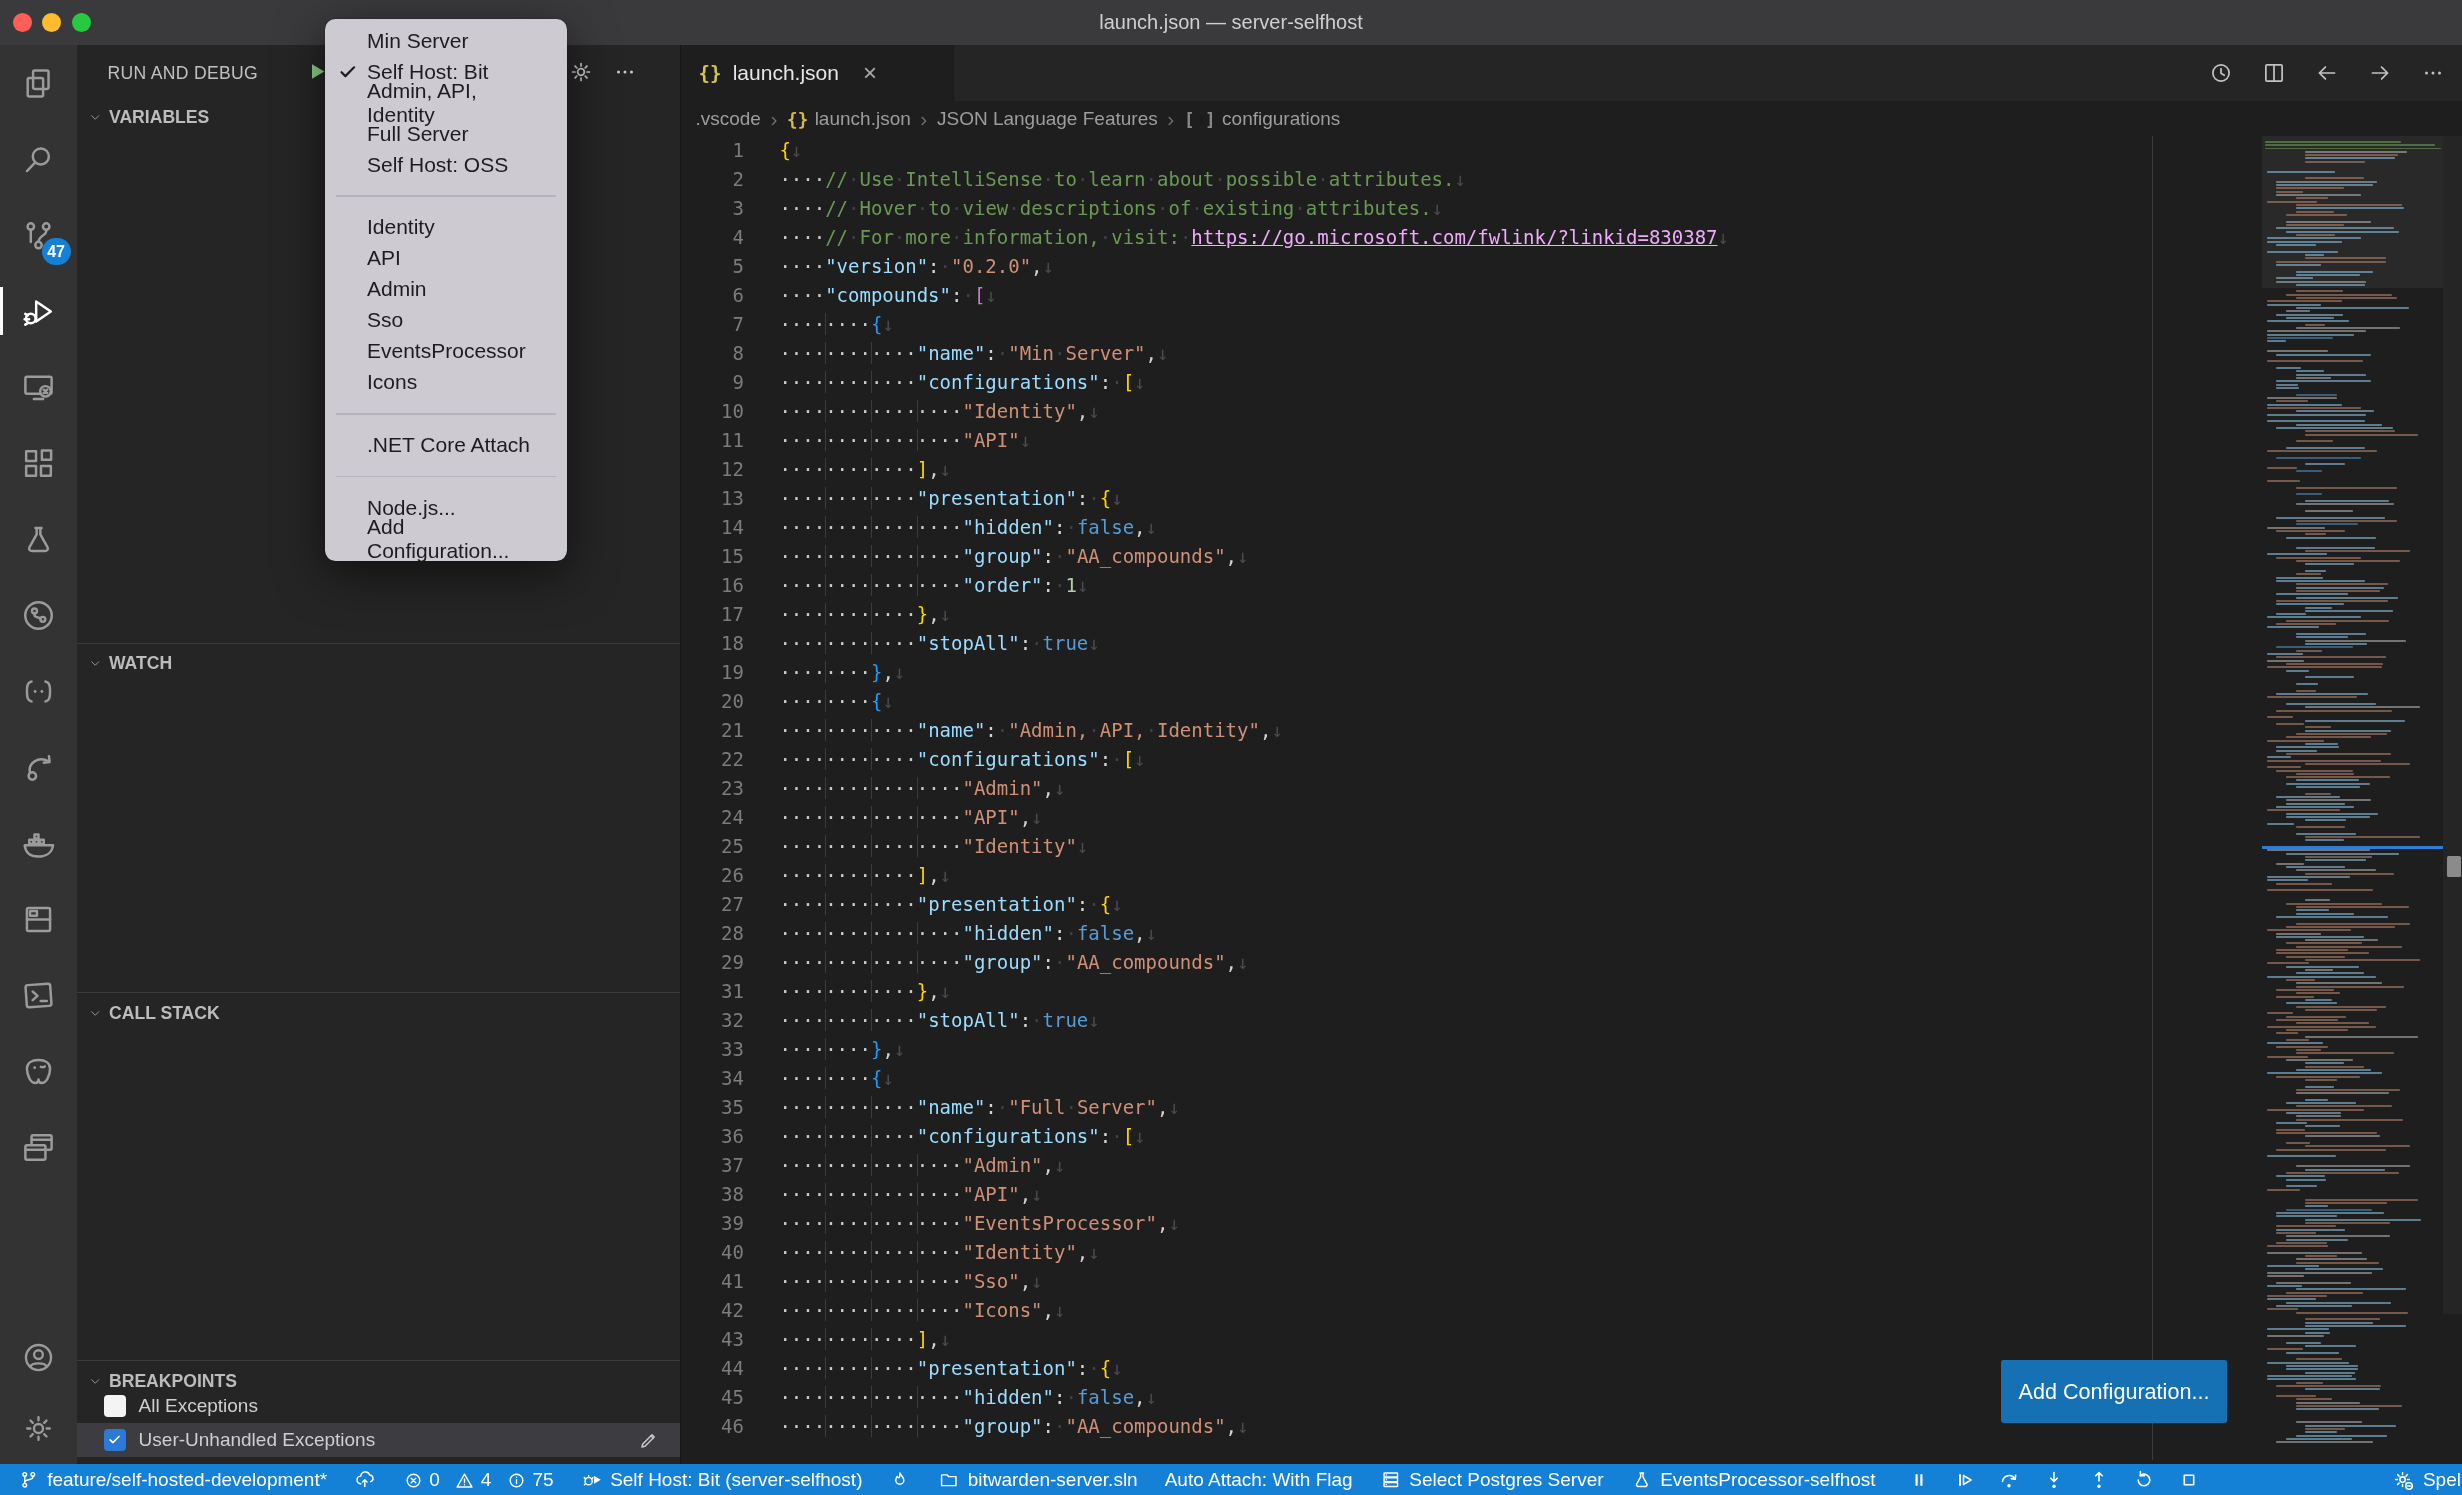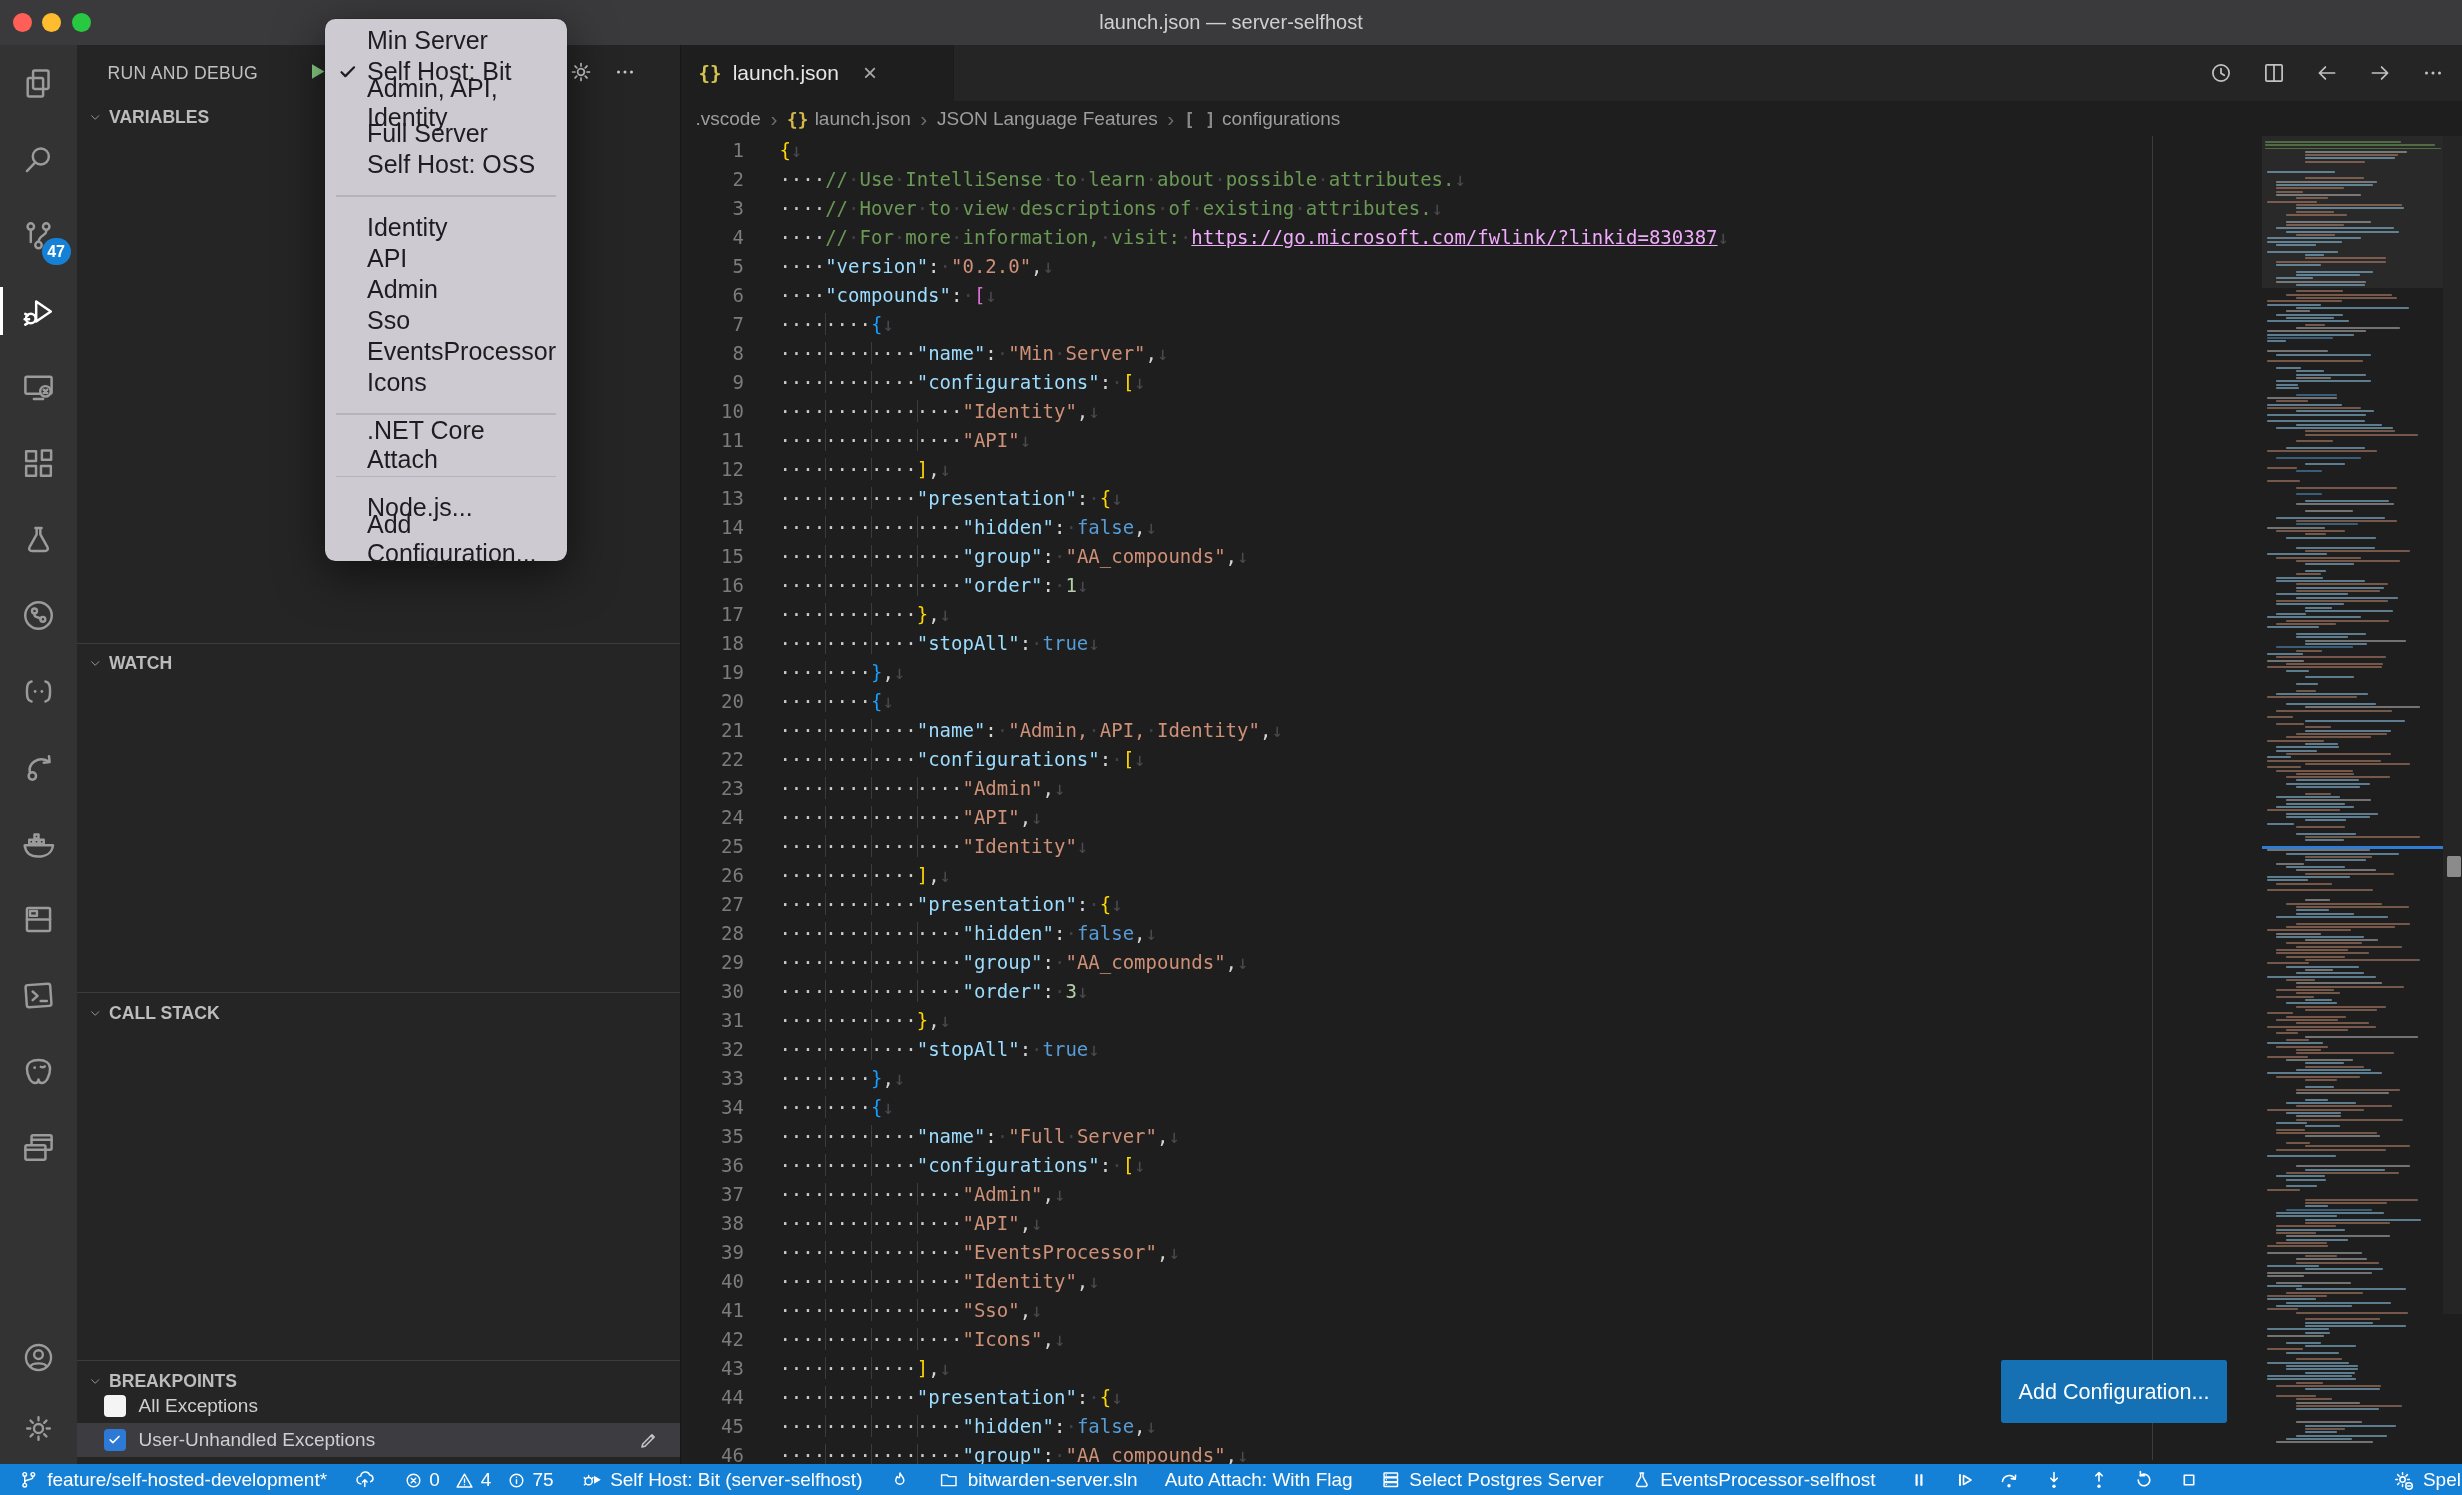--- a/index.html
+++ b/index.html
@@ -93,21 +93,21 @@
   .probs{display:flex;align-items:center;gap:14.4px;}
   .pgrp{display:flex;align-items:center;gap:5.6px;}
   .ctrls{display:flex;align-items:center;gap:21px;margin-left:4.8px;flex:none;}
   .ctrls .icw{width:24px;height:24px;}
   .sbspacer{flex:1;}
   .spell{margin-right:-3.2px;}
   
   .menu{position:absolute;left:325px;top:19px;width:242px;background:#cdcad2;border-radius:10.4px;
         box-shadow:0 13px 48px rgba(0,0,0,.55),0 0 0 0.8px rgba(0,0,0,.12);padding:6.4px 0;z-index:60;}
   .mi{height:31px;display:flex;align-items:center;padding:0 30px 0 42px;position:relative;
-      color:#1d1d1f;font-size:25px;}
+      color:#1d1d1f;font-size:21px;}
   .mi .chk{position:absolute;left:12px;width:21.6px;height:21.6px;color:#1d1d1f;}
   .msep{height:1.6px;background:#b7b3bc;margin:15px 11.2px;}
 </style>
 </head>
 <body>
 
 <div id="win">
 
   <div class="titlebar">
     <div class="tl">
@@ -438,21 +438,20 @@
           <div class="cl"><span class="ln">20</span><span class="ct"><span class="iu">····</span><span class="iu g">····</span><span class="b3">{</span><span class="nl">↓</span></span></div>
           <div class="cl"><span class="ln">21</span><span class="ct"><span class="iu">····</span><span class="iu g">····</span><span class="iu g">····</span><span class="k">"name"</span><span class="p">:</span><span class="w">·</span><span class="p"></span><span class="s">"Admin,</span><span class="w">·</span><span class="s">API,</span><span class="w">·</span><span class="s">Identity"</span><span class="p">,</span><span class="nl">↓</span></span></div>
           <div class="cl"><span class="ln">22</span><span class="ct"><span class="iu">····</span><span class="iu g">····</span><span class="iu g">····</span><span class="k">"configurations"</span><span class="p">:</span><span class="w">·</span><span class="p"></span><span class="b1">[</span><span class="nl">↓</span></span></div>
           <div class="cl"><span class="ln">23</span><span class="ct"><span class="iu">····</span><span class="iu g">····</span><span class="iu g">····</span><span class="iu g">····</span><span class="s">"Admin"</span><span class="p">,</span><span class="nl">↓</span></span></div>
           <div class="cl"><span class="ln">24</span><span class="ct"><span class="iu">····</span><span class="iu g">····</span><span class="iu g">····</span><span class="iu g">····</span><span class="s">"API"</span><span class="p">,</span><span class="nl">↓</span></span></div>
           <div class="cl"><span class="ln">25</span><span class="ct"><span class="iu">····</span><span class="iu g">····</span><span class="iu g">····</span><span class="iu g">····</span><span class="s">"Identity"</span><span class="nl">↓</span></span></div>
           <div class="cl"><span class="ln">26</span><span class="ct"><span class="iu">····</span><span class="iu g">····</span><span class="iu g">····</span><span class="b1">]</span><span class="p">,</span><span class="nl">↓</span></span></div>
           <div class="cl"><span class="ln">27</span><span class="ct"><span class="iu">····</span><span class="iu g">····</span><span class="iu g">····</span><span class="k">"presentation"</span><span class="p">:</span><span class="w">·</span><span class="p"></span><span class="b1">{</span><span class="nl">↓</span></span></div>
           <div class="cl"><span class="ln">28</span><span class="ct"><span class="iu">····</span><span class="iu g">····</span><span class="iu g">····</span><span class="iu g">····</span><span class="k">"hidden"</span><span class="p">:</span><span class="w">·</span><span class="p"></span><span class="kw">false</span><span class="p">,</span><span class="nl">↓</span></span></div>
           <div class="cl"><span class="ln">29</span><span class="ct"><span class="iu">····</span><span class="iu g">····</span><span class="iu g">····</span><span class="iu g">····</span><span class="k">"group"</span><span class="p">:</span><span class="w">·</span><span class="p"></span><span class="s">"AA_compounds"</span><span class="p">,</span><span class="nl">↓</span></span></div>
-          <div class="cl"><span class="ln">30</span><span class="ct"><span class="iu">····</span><span class="iu g">····</span><span class="iu g">····</span><span class="iu g">····</span><span class="k">"order"</span><span class="p">:</span><span class="w">·</span><span class="p"></span><span class="n">3</span><span class="nl">↓</span></span></div>
           <div class="cl"><span class="ln">31</span><span class="ct"><span class="iu">····</span><span class="iu g">····</span><span class="iu g">····</span><span class="b1">}</span><span class="p">,</span><span class="nl">↓</span></span></div>
           <div class="cl"><span class="ln">32</span><span class="ct"><span class="iu">····</span><span class="iu g">····</span><span class="iu g">····</span><span class="k">"stopAll"</span><span class="p">:</span><span class="w">·</span><span class="p"></span><span class="kw">true</span><span class="nl">↓</span></span></div>
           <div class="cl"><span class="ln">33</span><span class="ct"><span class="iu">····</span><span class="iu g">····</span><span class="b3">}</span><span class="p">,</span><span class="nl">↓</span></span></div>
           <div class="cl"><span class="ln">34</span><span class="ct"><span class="iu">····</span><span class="iu g">····</span><span class="b3">{</span><span class="nl">↓</span></span></div>
           <div class="cl"><span class="ln">35</span><span class="ct"><span class="iu">····</span><span class="iu g">····</span><span class="iu g">····</span><span class="k">"name"</span><span class="p">:</span><span class="w">·</span><span class="p"></span><span class="s">"Full</span><span class="w">·</span><span class="s">Server"</span><span class="p">,</span><span class="nl">↓</span></span></div>
           <div class="cl"><span class="ln">36</span><span class="ct"><span class="iu">····</span><span class="iu g">····</span><span class="iu g">····</span><span class="k">"configurations"</span><span class="p">:</span><span class="w">·</span><span class="p"></span><span class="b1">[</span><span class="nl">↓</span></span></div>
           <div class="cl"><span class="ln">37</span><span class="ct"><span class="iu">····</span><span class="iu g">····</span><span class="iu g">····</span><span class="iu g">····</span><span class="s">"Admin"</span><span class="p">,</span><span class="nl">↓</span></span></div>
           <div class="cl"><span class="ln">38</span><span class="ct"><span class="iu">····</span><span class="iu g">····</span><span class="iu g">····</span><span class="iu g">····</span><span class="s">"API"</span><span class="p">,</span><span class="nl">↓</span></span></div>
           <div class="cl"><span class="ln">39</span><span class="ct"><span class="iu">····</span><span class="iu g">····</span><span class="iu g">····</span><span class="iu g">····</span><span class="s">"EventsProcessor"</span><span class="p">,</span><span class="nl">↓</span></span></div>
           <div class="cl"><span class="ln">40</span><span class="ct"><span class="iu">····</span><span class="iu g">····</span><span class="iu g">····</span><span class="iu g">····</span><span class="s">"Identity"</span><span class="p">,</span><span class="nl">↓</span></span></div>

